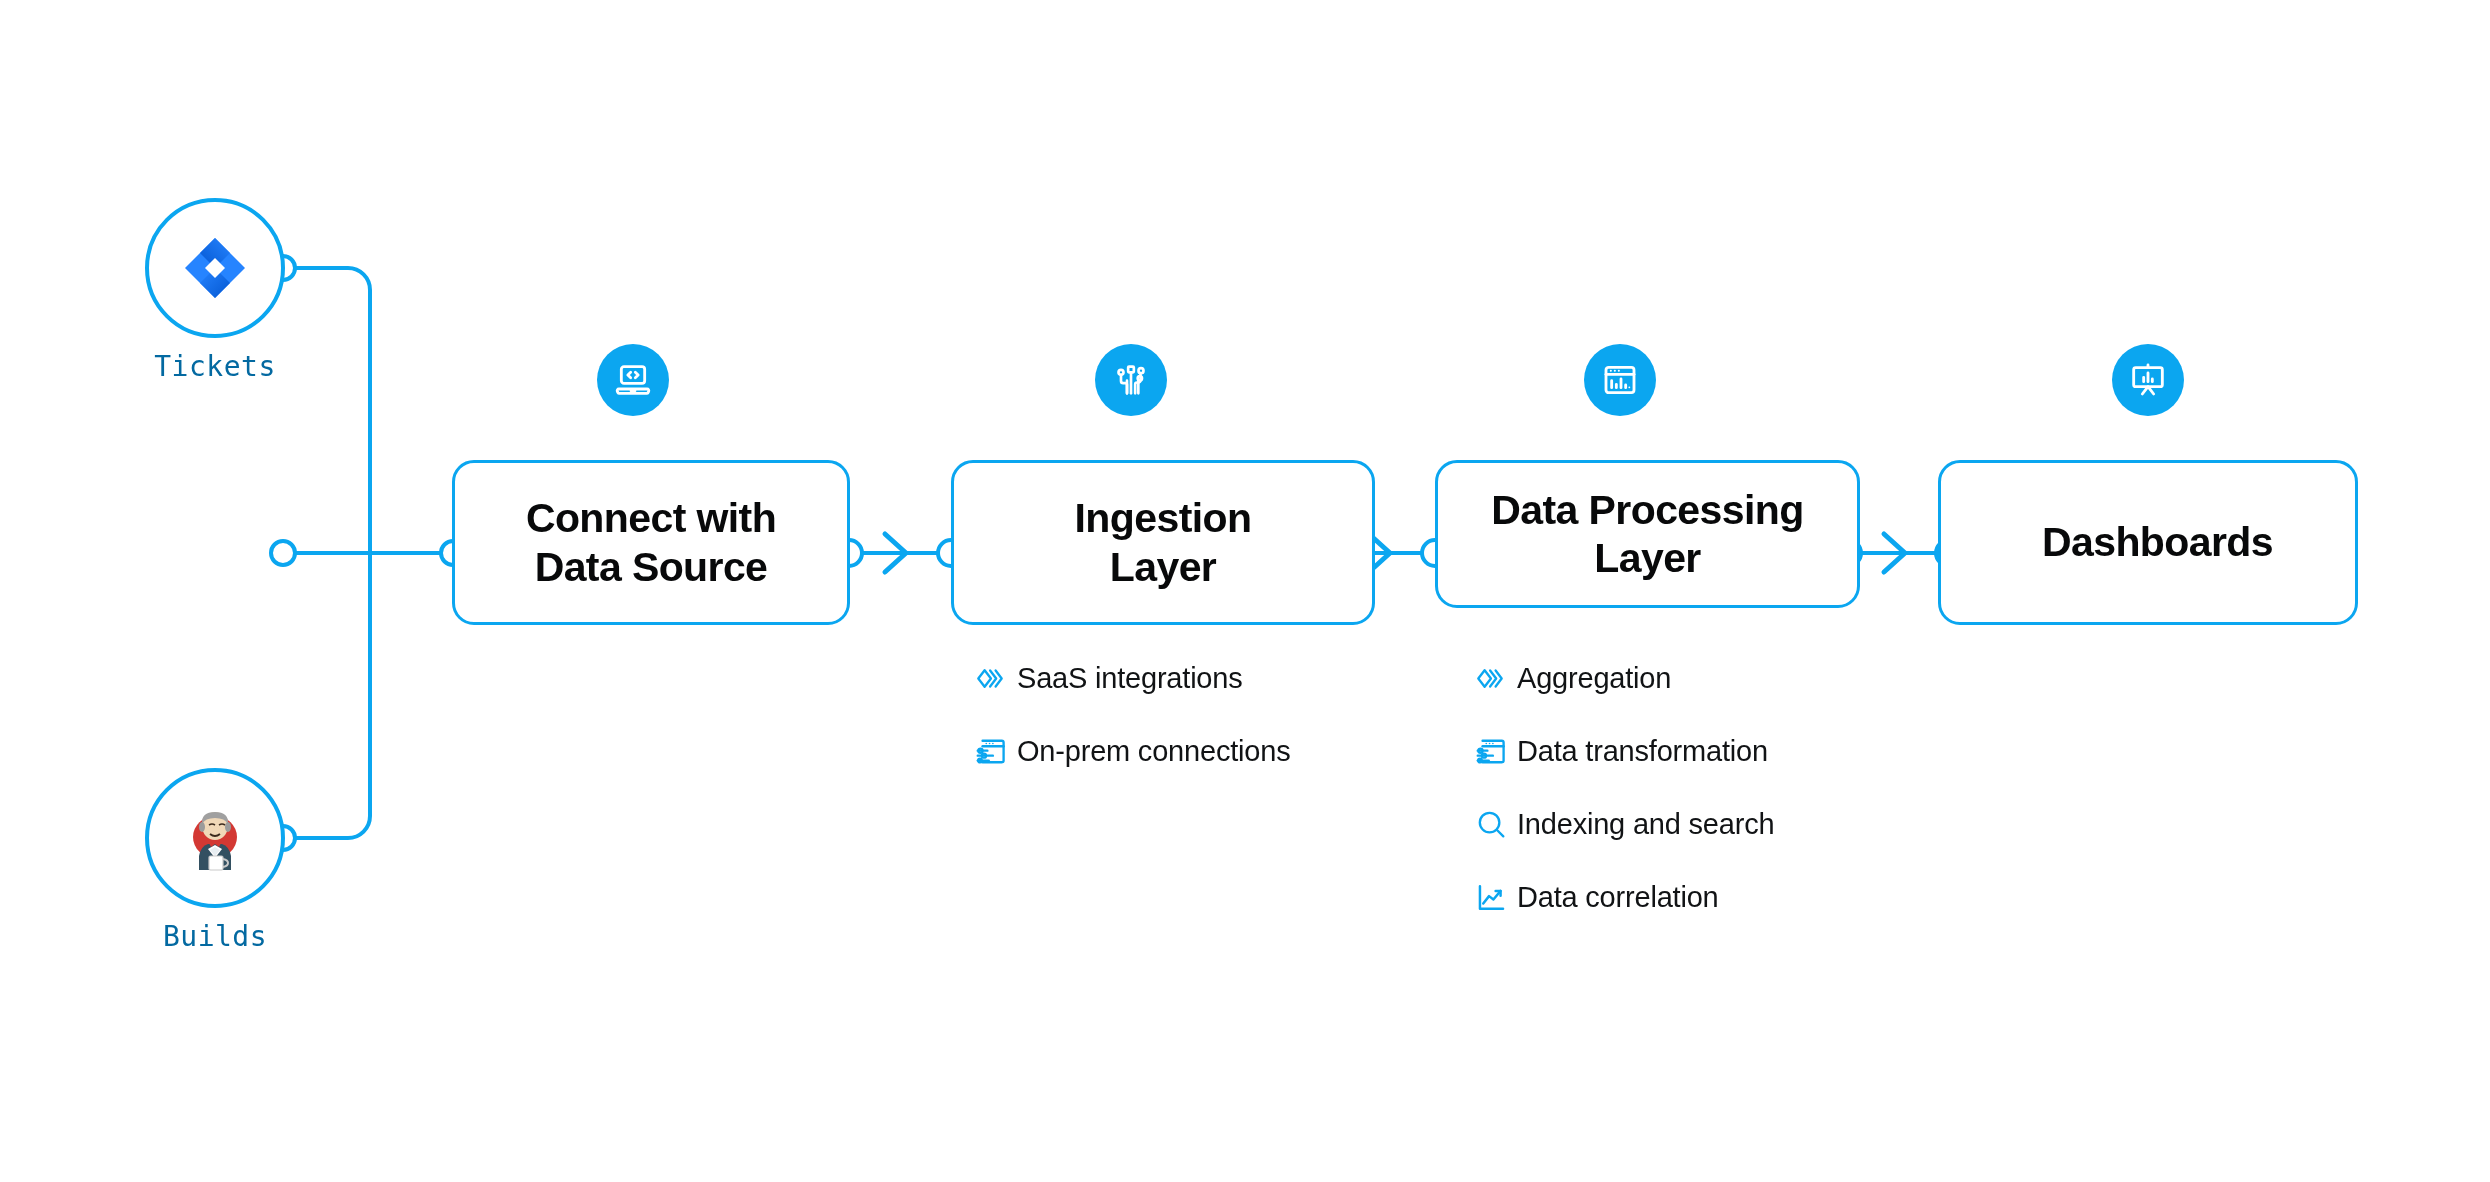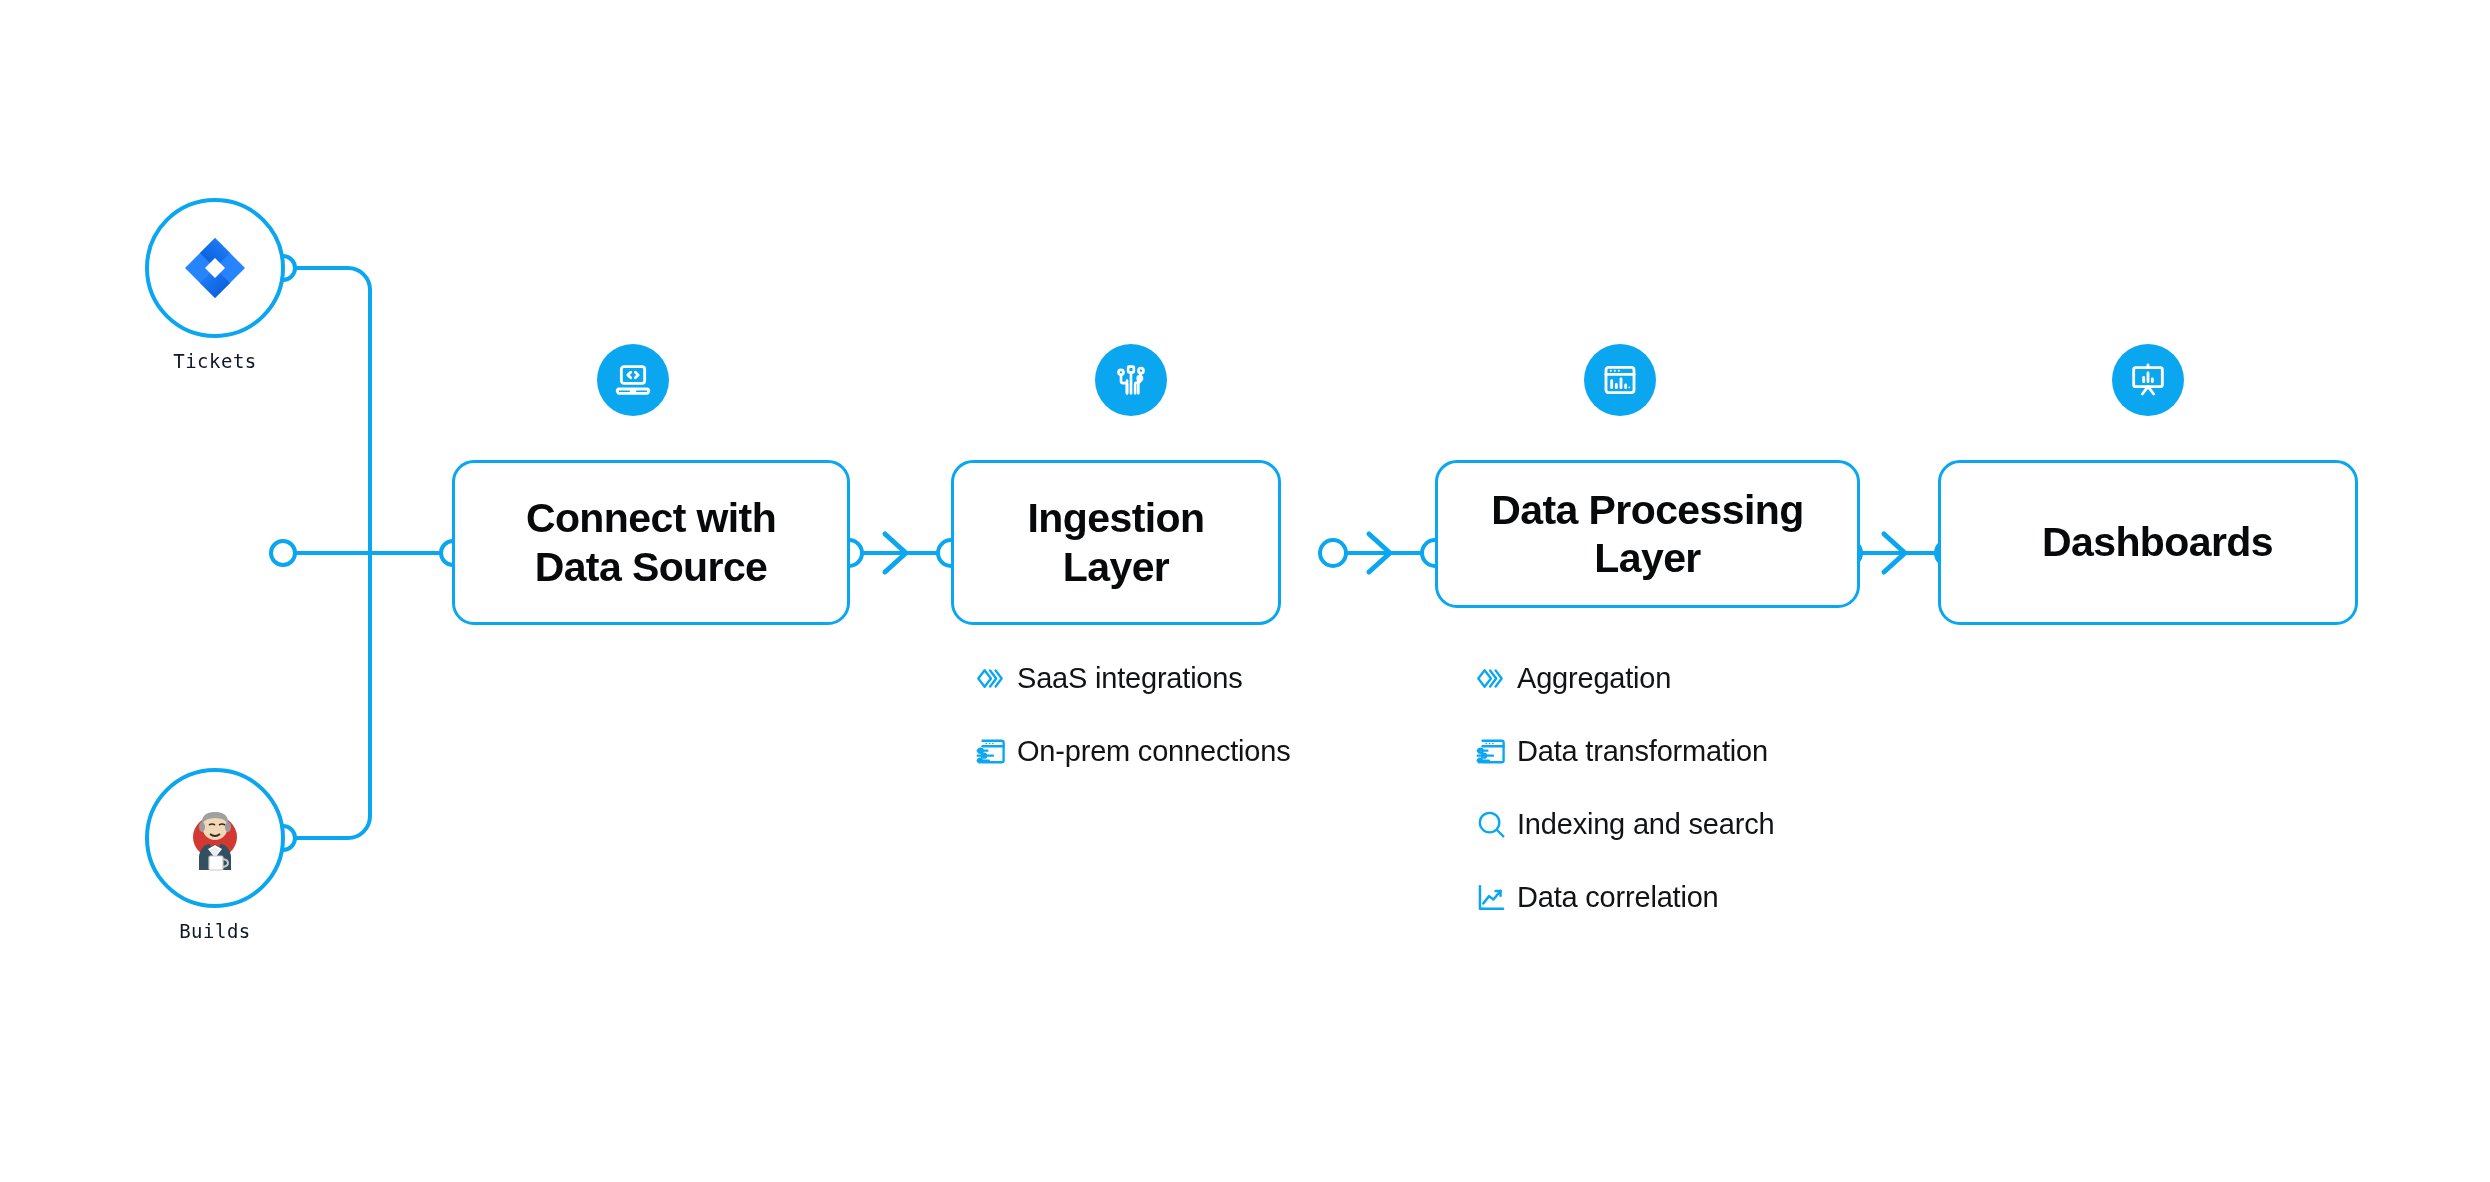--- a/index.html
+++ b/index.html
@@ -20,21 +20,21 @@
     position:absolute; left:0; top:0; width:140px; height:140px;
     border:4px solid #0BA6F0; border-radius:50%; background:#fff;
   }
   .source-logo {
     position:absolute; left:50%; top:50%; transform:translate(-50%,-50%);
     width:74px; height:74px; display:flex; align-items:center; justify-content:center;
   }
   .source-label {
     position:absolute; top:152px; left:50%; transform:translateX(-50%);
     font-family:"DejaVu Sans Mono","Liberation Mono",monospace;
-    font-size:19px; color:#0f172a; white-space:nowrap; letter-spacing:0.5px;
+    font-size:28px; color:#0369a1; white-space:nowrap; letter-spacing:0.5px;
   }
 
   
   .stage-box {
     position:absolute;
     border:3px solid #0BA6F0; border-radius:22px; background:#fff;
     display:flex; align-items:center; justify-content:center;
   }
   .stage-title {
     font-size:41px; font-weight:700; color:#08090a; line-height:1.18;
@@ -162,21 +162,21 @@
       <rect x="10.3" y="4" width="3.4" height="3.4" rx="0.5"></rect>
       <circle cx="6" cy="7.4" r="1.5"></circle>
       <circle cx="18" cy="6.4" r="1.5"></circle>
       <circle cx="17.3" cy="11" r="1.3"></circle>
       <path d="M12 7.4 V20"></path>
       <path d="M6 8.9 V12.6 a1.3 1.3 0 0 0 1.3 1.3 H8.6 a1 1 0 0 1 1 1 V20"></path>
       <path d="M14.5 20 V14.5 a1 1 0 0 1 1-1 h1 a1.2 1.2 0 0 0 1.2-1.2 V7.9"></path>
       <path d="M9.6 12.4 V20 M16.4 12.4 V20"></path>
     </svg>
   </div>
-  <div class="stage-box" style="left:951px; top:460px; width:330px; height:165px;">
+  <div class="stage-box" style="left:951px; top:460px; width:424px; height:165px;">
     <div class="stage-title">Ingestion
 Layer</div>
   </div>
 
   <div class="feature-list" style="left:975px; top:655px;">
     <div class="feature-item">
       <span class="feature-ico">
         <svg width="33" height="33" viewBox="0 0 24 24" fill="none" stroke="#0BA6F0" stroke-width="1.7" stroke-linecap="round" stroke-linejoin="round">
           <path d="M7 6 L2.4 12 L7 18 L11.6 12 Z"></path>
           <path d="M11 6.2 L15.4 12 L11 17.8"></path>

